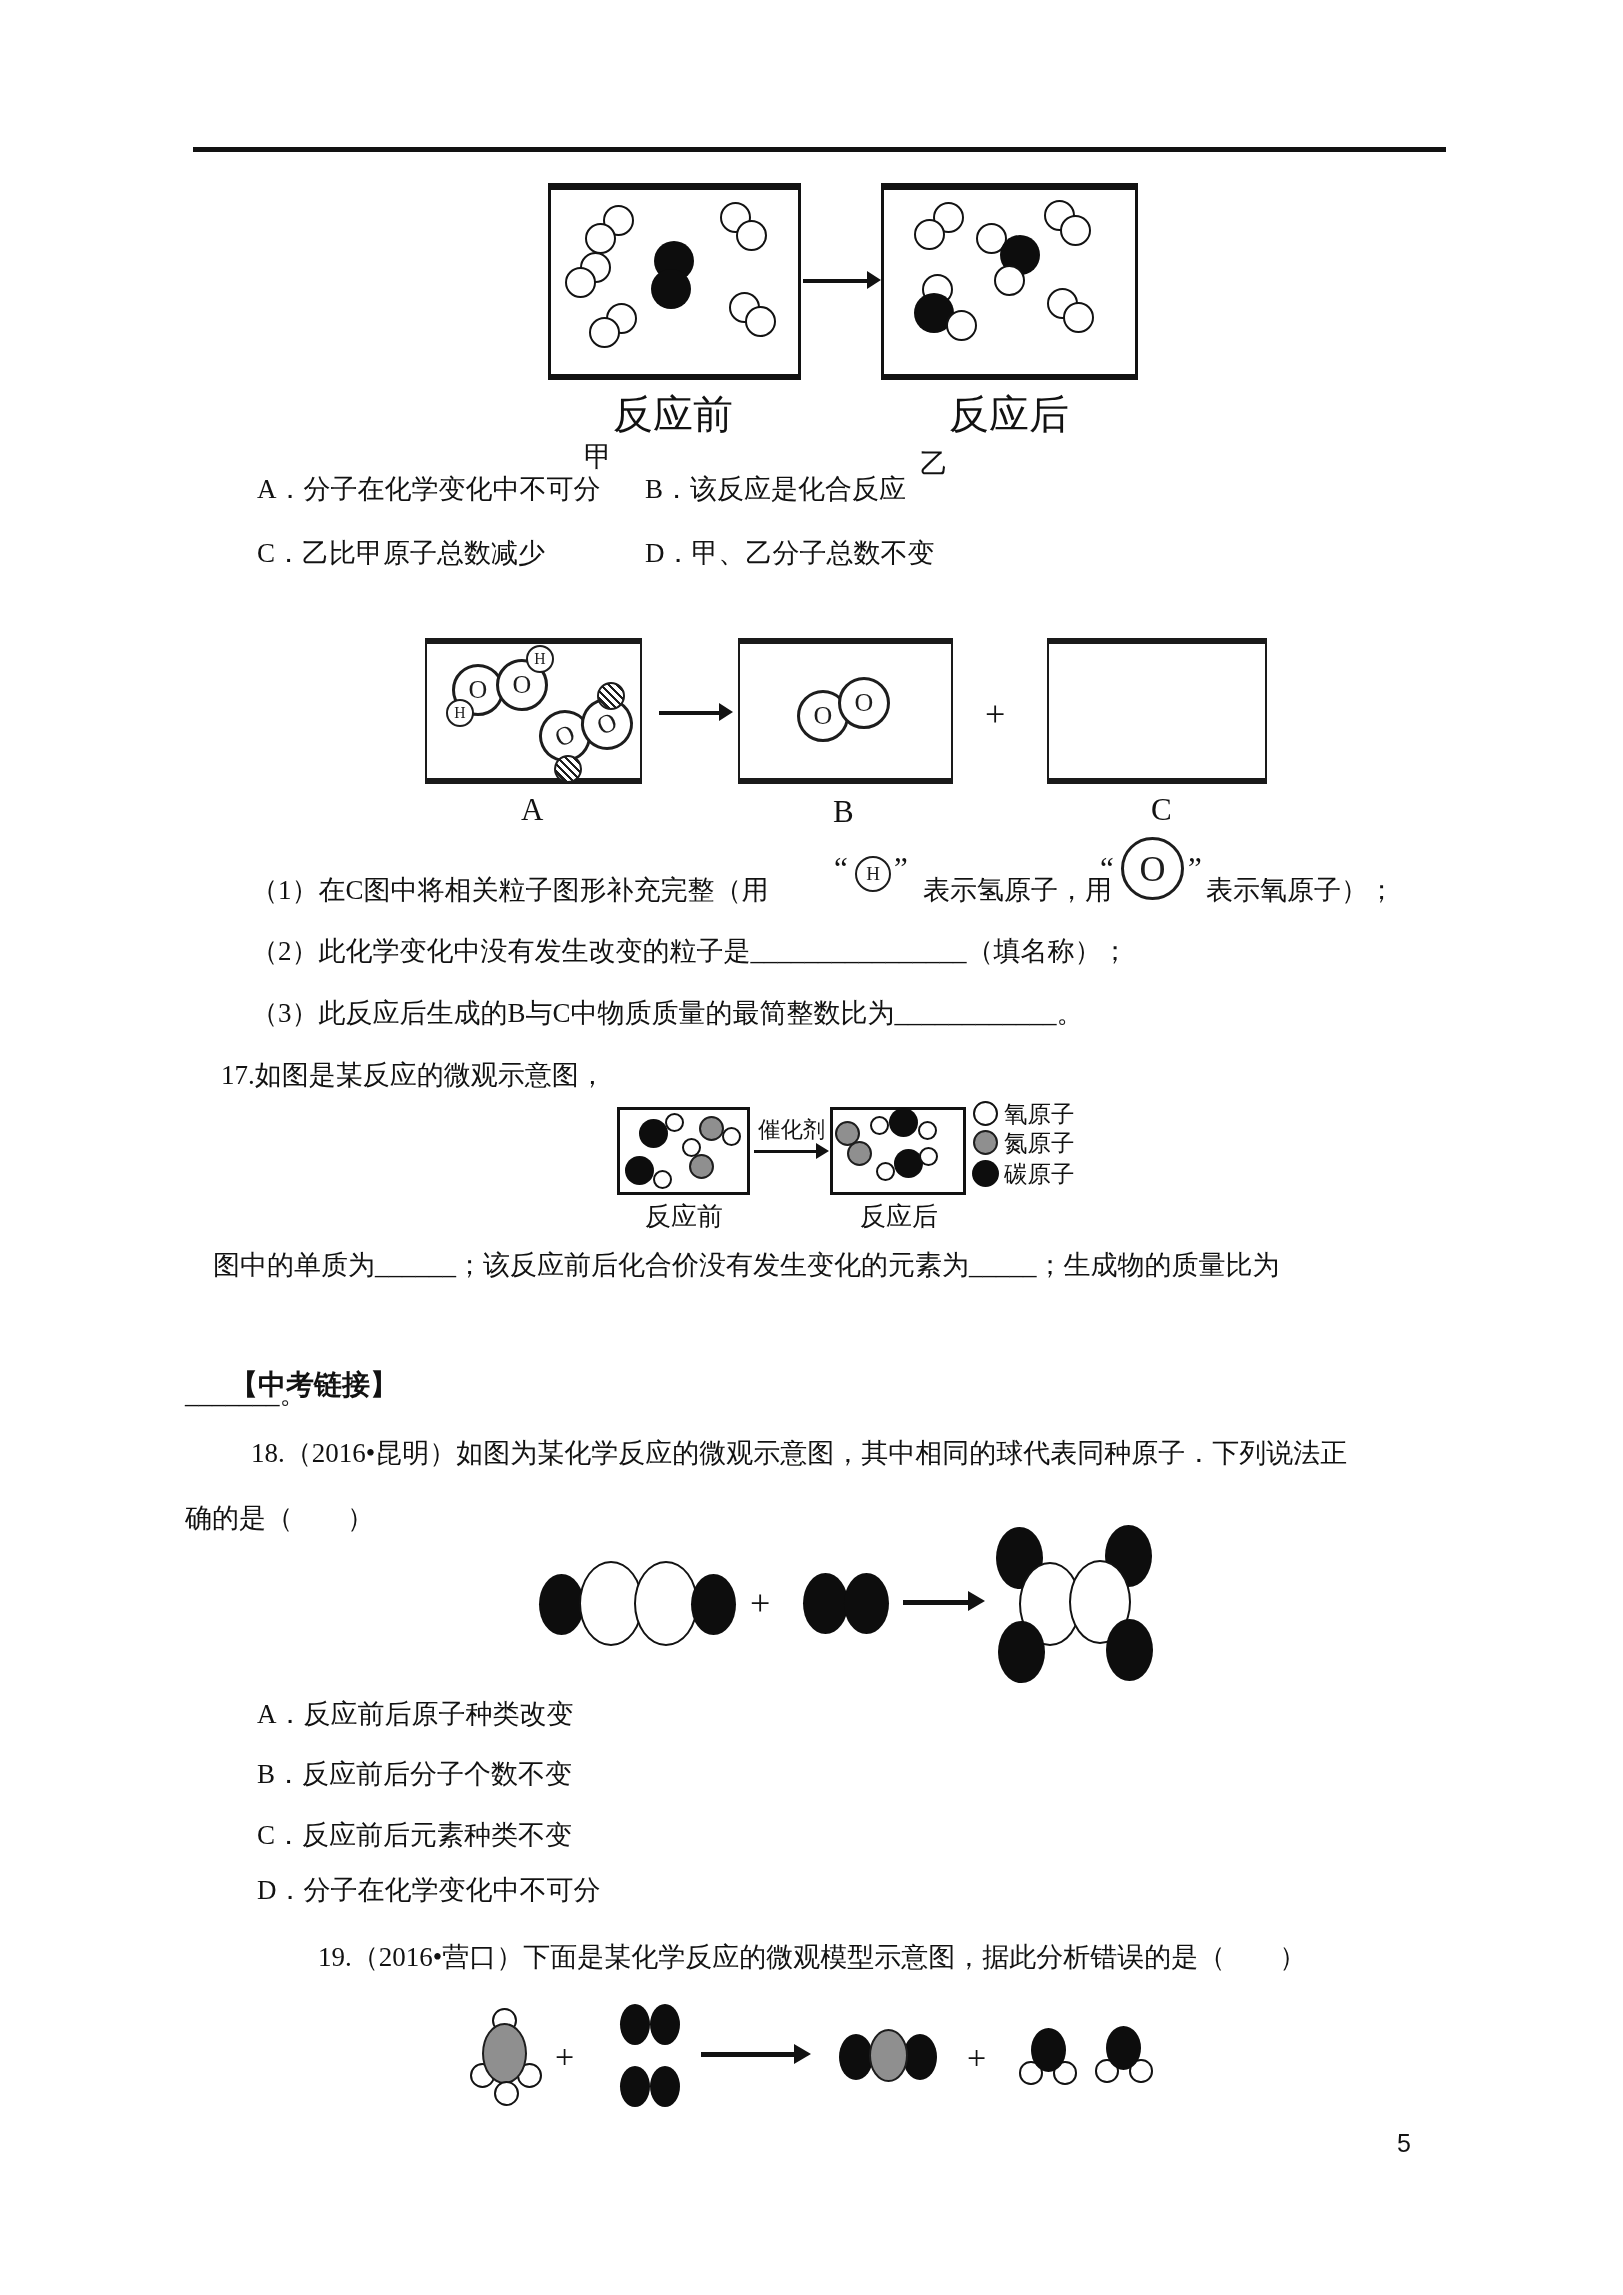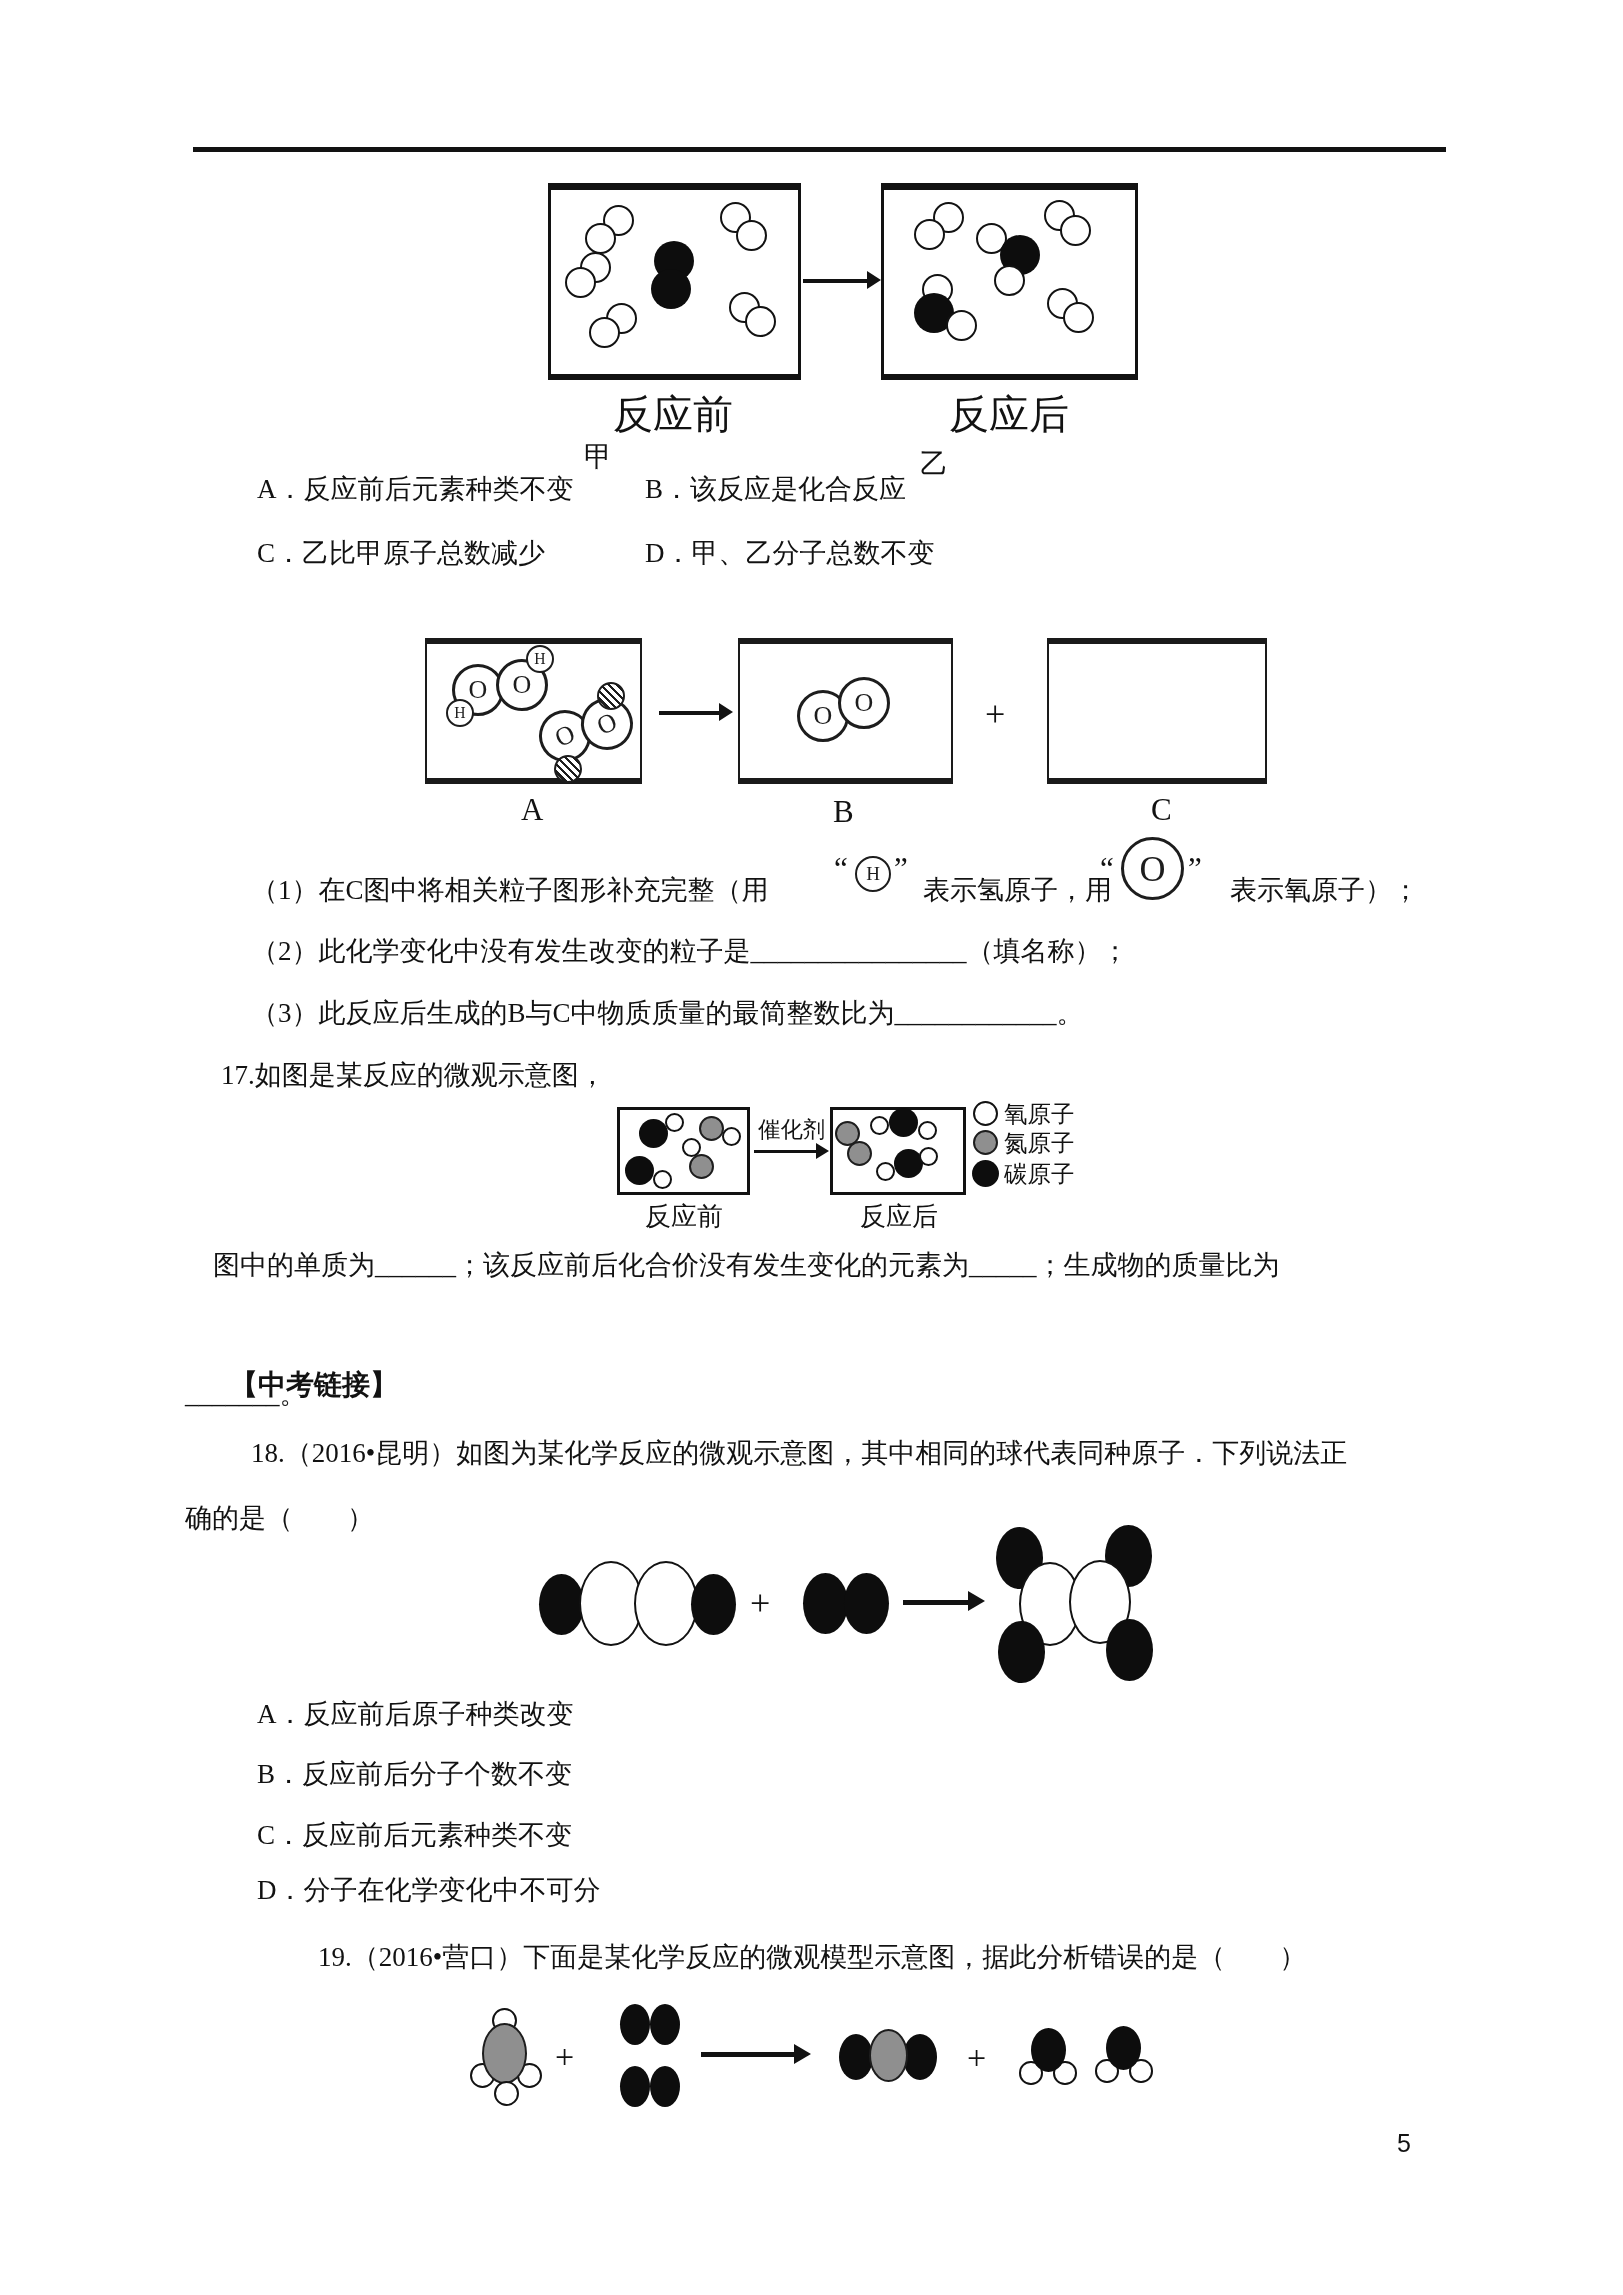--- a/index.html
+++ b/index.html
@@ -66,21 +66,21 @@
   <div class="atom ab" style="left:914px;top:293px;width:40px;height:40px;"></div>
   <div class="atom aw" style="left:946px;top:310px;width:31px;height:31px;"></div>
   <div class="atom aw" style="left:1047px;top:288px;width:31px;height:31px;"></div>
   <div class="atom aw" style="left:1063px;top:302px;width:31px;height:31px;"></div>
 
   <div class="t lg" style="left:613px;top:390px;">反应前</div>
   <div class="t lg" style="left:949px;top:390px;">反应后</div>
   <div class="t md" style="left:584px;top:439px;">甲</div>
   <div class="t md" style="left:920px;top:446px;">乙</div>
 
-  <div class="t" style="left:257px;top:473px;">A．反应前后元素种类不变</div>
+  <div class="t" style="left:257px;top:473px;">A．分子在化学变化中不可分</div>
   <div class="t" style="left:645px;top:473px;">B．该反应是化合反应</div>
   <div class="t" style="left:257px;top:537px;">C．乙比甲原子总数减少</div>
   <div class="t" style="left:645px;top:537px;">D．甲、乙分子总数不变</div>
 
 
   <div class="box16" style="left:425px;top:638px;width:217px;height:146px;"></div>
   <div class="box16" style="left:738px;top:638px;width:215px;height:146px;"></div>
   <div class="box16" style="left:1047px;top:638px;width:220px;height:146px;"></div>
 
   <div class="atom oring" style="left:452px;top:664px;width:52px;height:52px;">
@@ -128,21 +128,21 @@
   <div class="atom hsmall" style="left:855px;top:856px;width:36px;height:36px;font-size:19px;">
       <span>H</span>
     </div>
   <div class="t" style="left:894px;top:850px;font-size:31px;">”</div>
   <div class="t" style="left:923px;top:874px;">表示氢原子，用</div>
   <div class="t" style="left:1100px;top:850px;font-size:31px;">“</div>
   <div class="atom oring" style="left:1121px;top:837px;width:63px;height:63px;font-size:36px;">
       <span>O</span>
     </div>
   <div class="t" style="left:1188px;top:850px;font-size:31px;">”</div>
-  <div class="t" style="left:1206px;top:874px;margin-left:24px;">表示氧原子）；</div>
+  <div class="t" style="left:1206px;top:874px;">表示氧原子）；</div>
 
   <div class="t" style="left:251px;top:935px;">（2）此化学变化中没有发生改变的粒子是________________（填名称）；</div>
   <div class="t" style="left:251px;top:997px;">（3）此反应后生成的B与C中物质质量的最简整数比为____________。</div>
 
   <div class="t" style="left:221px;top:1059px;">17.如图是某反应的微观示意图，</div>
 
   <div class="box17" style="left:617px;top:1107px;width:133px;height:88px;"></div>
   <div class="box17" style="left:830px;top:1107px;width:136px;height:88px;"></div>
 
   <div class="atom ab" style="left:639px;top:1119px;width:29px;height:29px;"></div>

